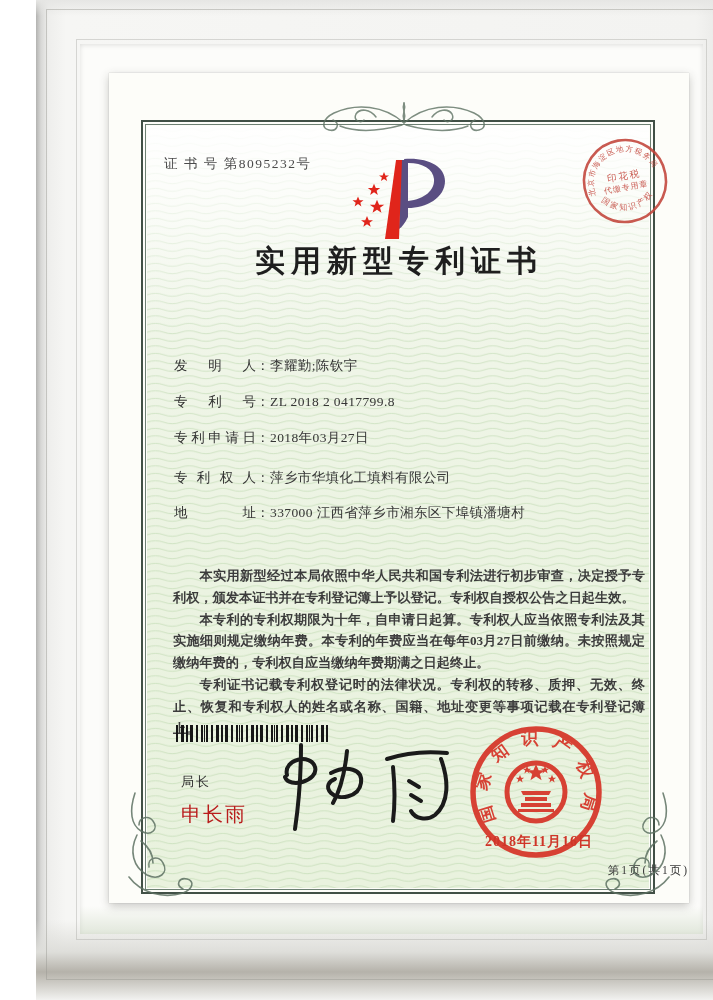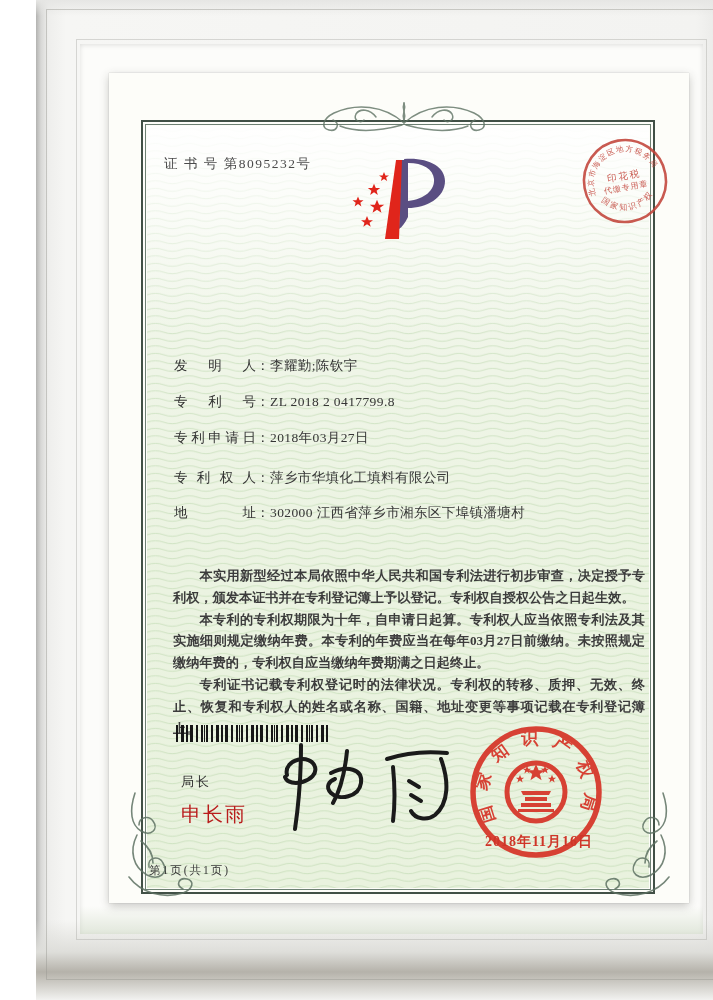--- a/index.html
+++ b/index.html
@@ -51,21 +51,21 @@
     background-image:repeating-linear-gradient(90deg,#161616 0 2px,transparent 2px 5px),
                      repeating-linear-gradient(90deg,#161616 0 1px,transparent 1px 7px); }
 
   .sig-role { left:72px; top:700px; font-size:13px; color:#2d2d2d; letter-spacing:2px; }
   .sig-name { left:72px; top:728px; font-size:20px; color:#b91c1c; letter-spacing:2px;text-align:right; }
   .signature { left:150px; top:664px; }
 
   .big-seal { left:352px; top:644px; opacity:.94; }
   .seal-date { left:335px; top:760px; width:190px; text-align:center; font-size:14px;
     color:#cf3528; letter-spacing:1px; font-weight:600; }
-  .footer { left:0; right:0; top:790px; text-align:left; font-size:11.5px; letter-spacing:2px; color:#3a3a3a;padding-left:40px; }
+  .footer { left:0; right:0; top:790px; text-align:right; font-size:11.5px; letter-spacing:2px; color:#3a3a3a;padding-left:40px; }
 
   .tax-stamp { left:466px; top:58px; transform:rotate(-10deg); opacity:.88; }
   .orn-top { left:205px; top:26px; }
   .orn-bl { left:6px; top:718px; }
   .orn-br { left:490px; top:718px; transform:scaleX(-1); }
 </style>
 </head>
 <body>
 
 <div class="stage">
@@ -127,35 +127,36 @@
         <text font-size="7.5" letter-spacing="1.4" fill="#c2443a" font-family="'Liberation Serif', serif">
           <textPath href="#taxTopArc" startOffset="3">北京市海淀区地方税务局</textPath>
         </text>
         <text x="50" y="48" text-anchor="middle" font-size="9.5" letter-spacing="2" fill="#c2443a" font-family="'Liberation Serif', serif">印花税</text>
         <text x="50" y="59" text-anchor="middle" font-size="8" letter-spacing="1" fill="#c2443a" font-family="'Liberation Serif', serif">代缴专用章</text>
         <text font-size="8" letter-spacing="2" fill="#c2443a" font-family="'Liberation Serif', serif">
           <textPath href="#taxBotArc" startOffset="2">国家知识产权局</textPath>
         </text>
       </svg>
 
+      <div class="abs title">实用新型专利证书</div>
 
       <div class="abs row" style="top:284px">
         <span class="lbl">发明人</span><span class="colon">：</span><span class="val">李耀勤;陈钦宇</span>
       </div>
       <div class="abs row" style="top:320px">
         <span class="lbl">专利号</span><span class="colon">：</span><span class="val">ZL 2018 2 0417799.8</span>
       </div>
       <div class="abs row" style="top:356px">
         <span class="lbl">专利申请日</span><span class="colon">：</span><span class="val">2018年03月27日</span>
       </div>
       <div class="abs row" style="top:396px">
         <span class="lbl">专利权人</span><span class="colon">：</span><span class="val">萍乡市华填化工填料有限公司</span>
       </div>
       <div class="abs row" style="top:431px">
-        <span class="lbl">地址</span><span class="colon">：</span><span class="val">302000 江西省萍乡市湘东区下埠镇潘塘村</span>
+        <span class="lbl">地址</span><span class="colon">：</span><span class="val">337000 江西省萍乡市湘东区下埠镇潘塘村</span>
       </div>
 
       <div class="abs legal">
         <p>本实用新型经过本局依照中华人民共和国专利法进行初步审查，决定授予专利权，颁发本证书并在专利登记簿上予以登记。专利权自授权公告之日起生效。</p>
         <p>本专利的专利权期限为十年，自申请日起算。专利权人应当依照专利法及其实施细则规定缴纳年费。本专利的年费应当在每年03月27日前缴纳。未按照规定缴纳年费的，专利权自应当缴纳年费期满之日起终止。</p>
         <p>专利证书记载专利权登记时的法律状况。专利权的转移、质押、无效、终止、恢复和专利权人的姓名或名称、国籍、地址变更等事项记载在专利登记簿上。</p>
       </div>
 
       <div class="abs barcode"></div>
 

